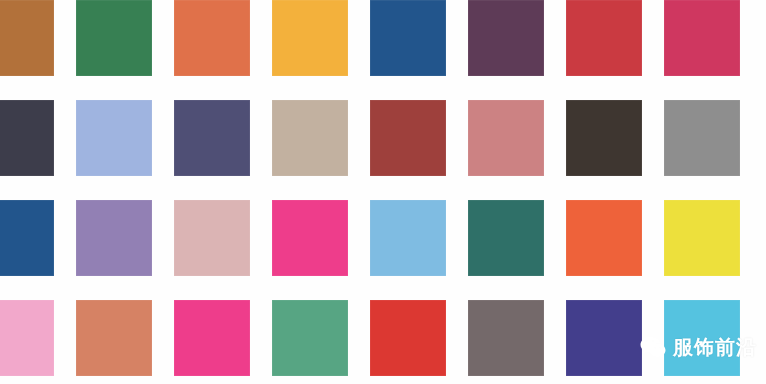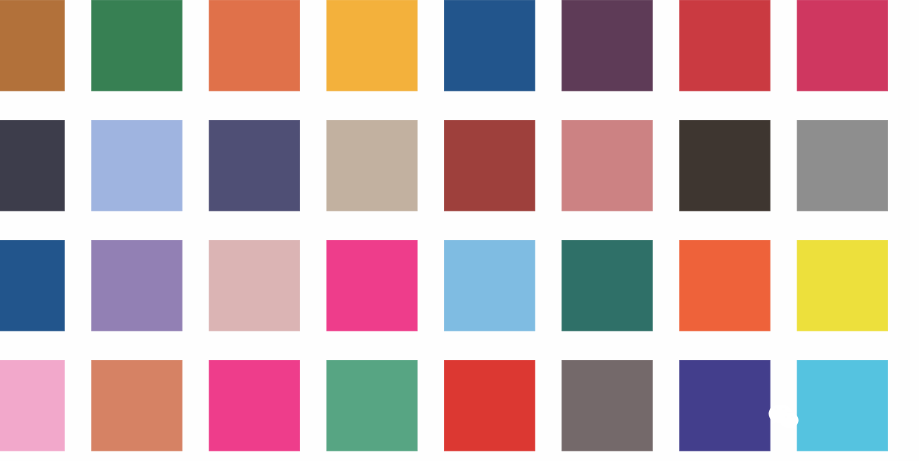--- a/index.html
+++ b/index.html
@@ -102,15 +102,16 @@
       <div class="swatch" title="warm-gray #74696A" style="left: 468px; top: 300px; width: 76px; height: 76px; background: rgb(116, 105, 106);"></div>
       <div class="swatch" title="royal-indigo #433E8C" style="left: 566px; top: 300px; width: 76px; height: 76px; background: rgb(67, 62, 140);"></div>
       <div class="swatch" title="turquoise-cyan #55C3E0" style="left: 664px; top: 300px; width: 76px; height: 76px; background: rgb(85, 195, 224);"></div>
     </div>
 
   <div id="watermark" style="left: 640px; top: 336px;">
     <svg class="wechat-logo" viewBox="0 0 52 44" aria-hidden="true">
       <path fill="#ffffff" d="M19.6 2.2C9.3 2.2 1 9.1 1 17.6c0 4.8 2.7 9.1 6.9 11.9l-1.9 5.8 6.9-3.5c2.1.6 4.3.9 6.7.9.6 0 1.2 0 1.8-.1-.4-1.2-.6-2.4-.6-3.7 0-8.1 7.9-14.7 17.6-14.7.6 0 1.2 0 1.8.1C38.6 7.5 30 2.2 19.6 2.2zm-6.2 9.6c-1.3 0-2.4-1.1-2.4-2.4 0-1.3 1.1-2.4 2.4-2.4 1.3 0 2.4 1.1 2.4 2.4 0 1.3-1.1 2.4-2.4 2.4zm12.4 0c-1.3 0-2.4-1.1-2.4-2.4 0-1.3 1.1-2.4 2.4-2.4 1.3 0 2.4 1.1 2.4 2.4 0 1.3-1.1 2.4-2.4 2.4z"></path>
       <path fill="#ffffff" d="M51 28.4c0-7.1-7-12.9-15.6-12.9-8.6 0-15.6 5.8-15.6 12.9s7 12.9 15.6 12.9c1.8 0 3.5-.2 5.1-.7l5.7 2.9-1.6-4.8c3.9-2.4 6.4-6.2 6.4-10.3zm-20.6-3.1c-1.1 0-2-.9-2-2s.9-2 2-2 2 .9 2 2-.9 2-2 2zm10.2 0c-1.1 0-2-.9-2-2s.9-2 2-2 2 .9 2 2-.9 2-2 2z"></path>
     </svg>
+    <span class="wm-text">服饰前沿</span>
   </div>
 
 </div>
 
 </body></html>

